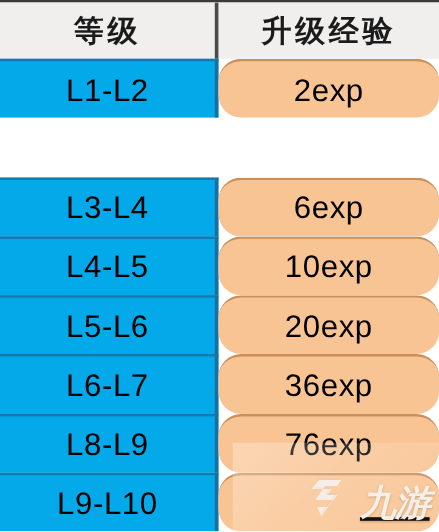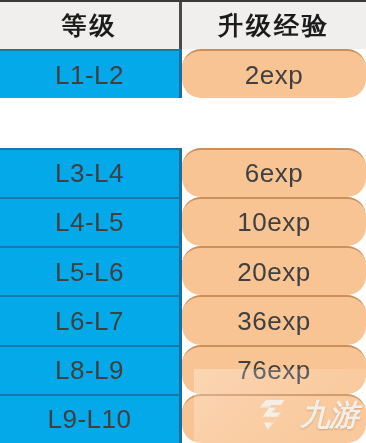--- a/index.html
+++ b/index.html
@@ -63,21 +63,21 @@
     display: flex;
     flex: 1 1 0;
     min-height: 0;
   }
   .cell {
     display: flex;
     align-items: center;
     justify-content: center;
     box-sizing: border-box;
     font-size: 26px;
-    color: #404040;
+    color: #000000;
     letter-spacing: 0.5px;
     line-height: 1;
   }
   .cell.col-level {
     flex: 0 0 182px;
     width: 182px;
     background: #03a9e8;
     border-top: 2px solid #1579ad;
     border-right: 3px solid #1a6fa0;
   }
@@ -106,23 +106,24 @@
                 rgba(255,255,255,0.30) 0%,
                 rgba(255,255,255,0.16) 45%,
                 rgba(255,255,255,0.06) 100%);
     overflow: hidden;
   }
   .wm-content {
     position: absolute;
     right: 8px;
     bottom: 8px;
     display: flex;
-    align-items: center;
+    align-items: flex-end;
     gap: 4px;
     opacity: 0.92;
+    text-decoration: underline;
   }
   .wm-mark {
     width: 40px;
     height: 40px;
     display: block;
   }
   .wm-text {
     font-size: 30px;
     font-weight: 700;
     font-style: italic;

